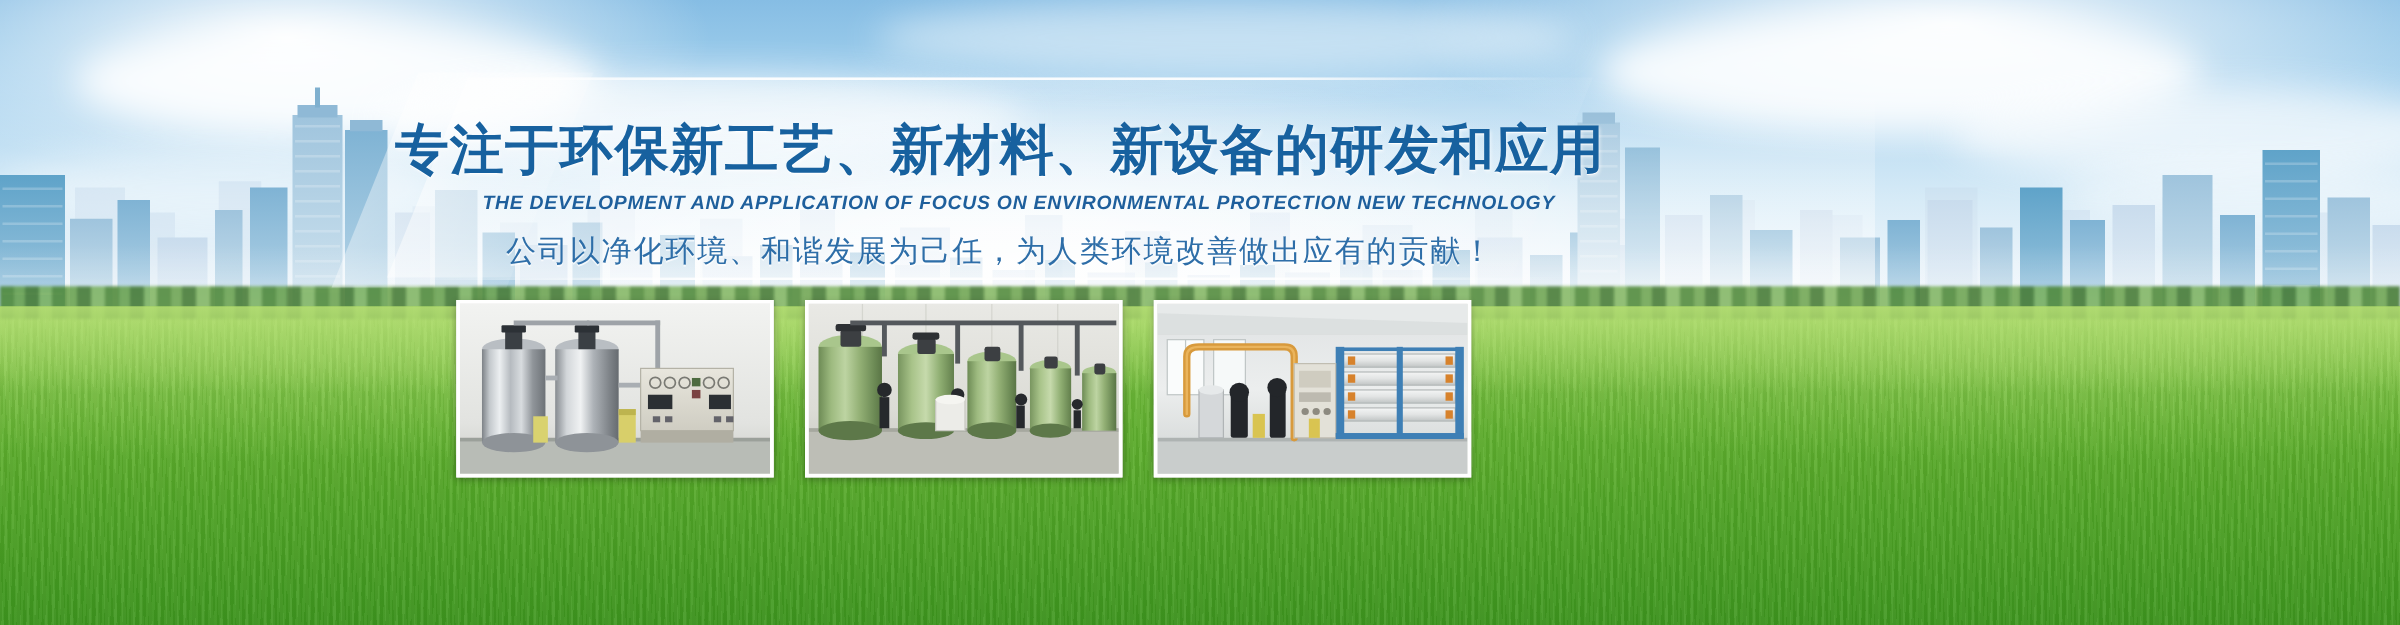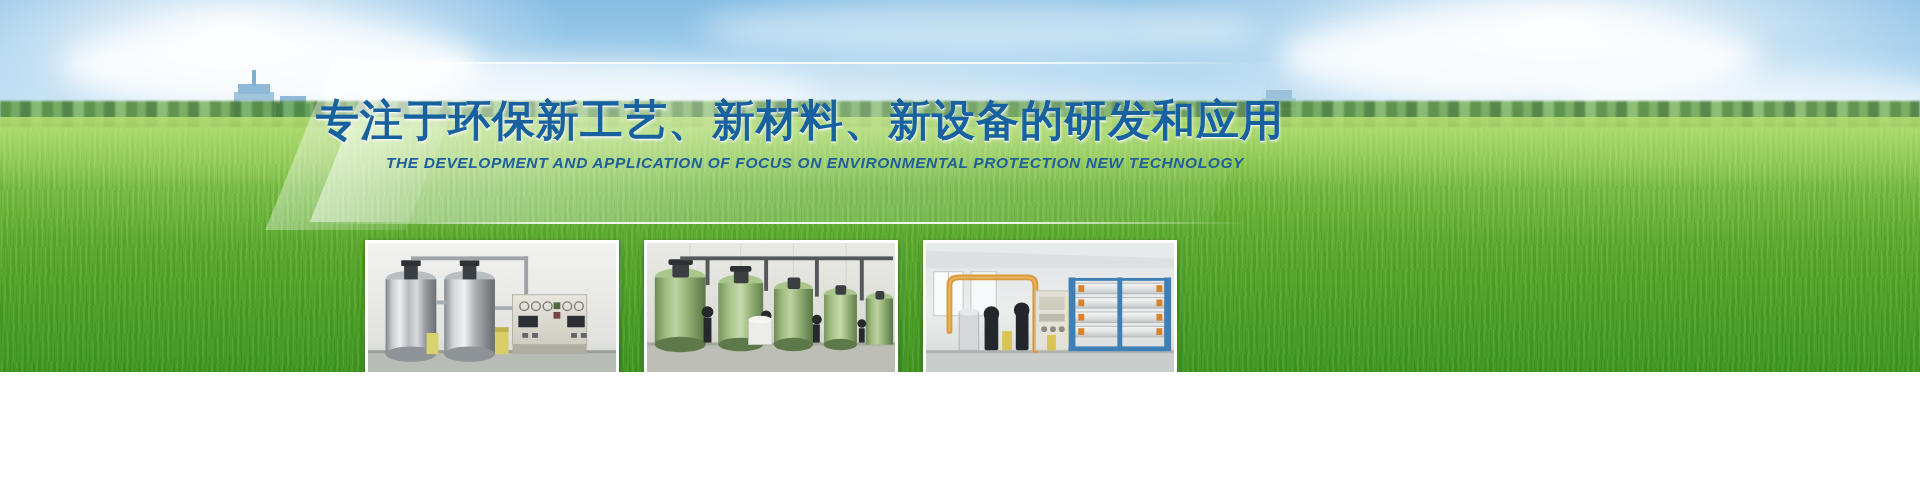--- a/index.html
+++ b/index.html
@@ -5,21 +5,21 @@
   * { margin:0; padding:0; box-sizing:border-box; }
   html, body {
     width:1920px; height:500px;
     overflow:hidden;
     font-family:"Liberation Sans", sans-serif;
     background:#ffffff;
   }
 
   .banner {
     position:relative;
-    width:1920px; height:372px;
+    width:1920px; height:500px;
     overflow:hidden;
   }
 
   
   .sky {
     position:absolute; left:0; top:0; width:1920px; height:310px;
     background:
       radial-gradient(ellipse 520px 180px at 230px 30px, rgba(255,255,255,0.95) 0%, rgba(255,255,255,0) 65%),
       radial-gradient(ellipse 640px 160px at 1560px 20px, rgba(255,255,255,0.92) 0%, rgba(255,255,255,0) 68%),
       radial-gradient(ellipse 760px 230px at 820px 215px, rgba(255,255,255,0.98) 0%, rgba(255,255,255,0) 70%),
@@ -368,20 +368,21 @@
   </div>
 
   <div class="panel-glass2"></div>
   <div class="panel-glass"></div>
   <div class="panel-line pl-top"></div>
   <div class="panel-line pl-bot"></div>
 
   <div class="text-block">
     <div class="headline">专注于环保新工艺、新材料、新设备的研发和应用</div>
     <div class="subline-en">THE DEVELOPMENT AND APPLICATION OF FOCUS ON ENVIRONMENTAL PROTECTION NEW TECHNOLOGY</div>
+    <div class="subline-cn">公司以净化环境、和谐发展为己任，为人类环境改善做出应有的贡献！</div>
   </div>
 
   <div class="photos">
 
     <div class="photo">
       <svg viewBox="0 0 254 142" preserveAspectRatio="none">
         <defs>
           <linearGradient id="p1bg" x1="0" y1="0" x2="0" y2="1">
             <stop offset="0%" stop-color="#f2f3f1"></stop>
             <stop offset="70%" stop-color="#e2e3e0"></stop>

